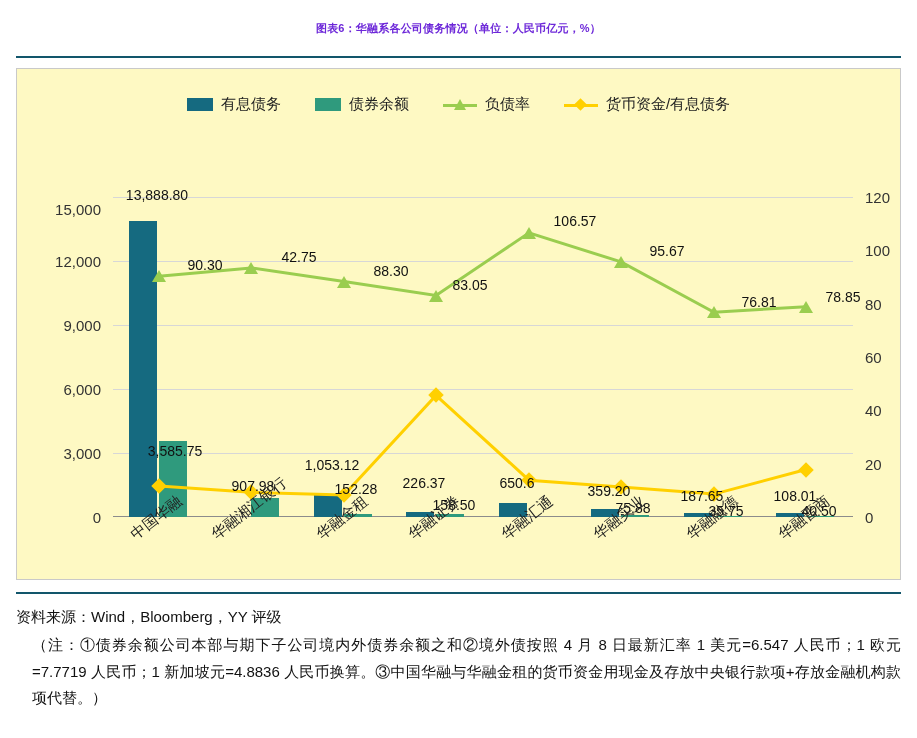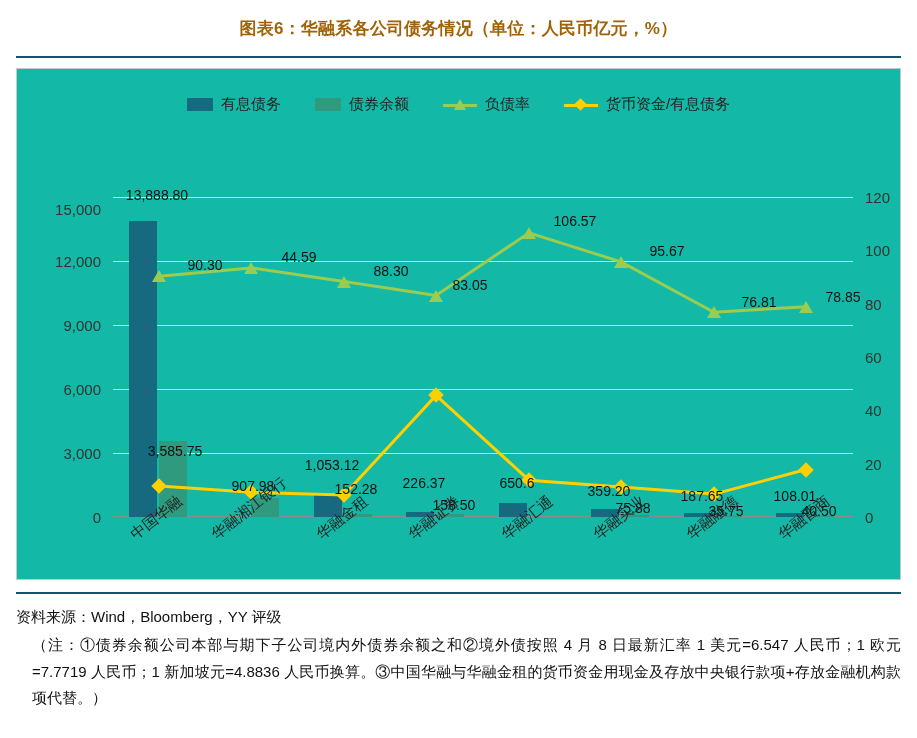--- a/index.html
+++ b/index.html
@@ -25,33 +25,33 @@
   
   .title-bar {
     height: 56px;
     display: flex;
     align-items: center;
     justify-content: center;
     border-bottom: 2px solid #12566b;
     margin: 0 6px;
   }
   .title-text {
-    font-size: 17px;
+    font-size: 11px;
     font-weight: bold;
-    color: #a16207;
+    color: #6d28d9;
     letter-spacing: 0.2px;
   }
   
   .chart-frame {
     position: relative;
     margin: 10px 6px 0 6px;
     height: 512px;
     border: 1px solid #c9c9c9;
     box-sizing: border-box;
-    background: #14b8a6;
+    background: #fef9c3;
   }
   
   .legend {
     position: absolute;
     top: 26px;
     left: 0;
     width: 100%;
     display: flex;
     justify-content: center;
     gap: 34px;
@@ -321,21 +321,21 @@
       <div class="dlabel" style="left:341px;top:300px">158.50</div>
       <div class="dlabel" style="left:404px;top:278px">650.6</div>
       <div class="dlabel" style="left:496px;top:286px">359.20</div>
       <div class="dlabel" style="left:520px;top:303px">75.88</div>
       <div class="dlabel" style="left:589px;top:291px">187.65</div>
       <div class="dlabel" style="left:613px;top:306px">35.75</div>
       <div class="dlabel" style="left:682px;top:291px">108.01</div>
       <div class="dlabel" style="left:706px;top:306px">40.50</div>
 
       <div class="dlabel" style="left:92px;top:60px">90.30</div>
-      <div class="dlabel" style="left:186px;top:52px">44.59</div>
+      <div class="dlabel" style="left:186px;top:52px">42.75</div>
       <div class="dlabel" style="left:278px;top:66px">88.30</div>
       <div class="dlabel" style="left:357px;top:80px">83.05</div>
       <div class="dlabel" style="left:462px;top:16px">106.57</div>
       <div class="dlabel" style="left:554px;top:46px">95.67</div>
       <div class="dlabel" style="left:646px;top:97px">76.81</div>
       <div class="dlabel" style="left:730px;top:92px">78.85</div>
     </div>
 
     <div class="x-axis">
       <div class="x-tick" style="left:14px;top:8px">中国华融</div>

